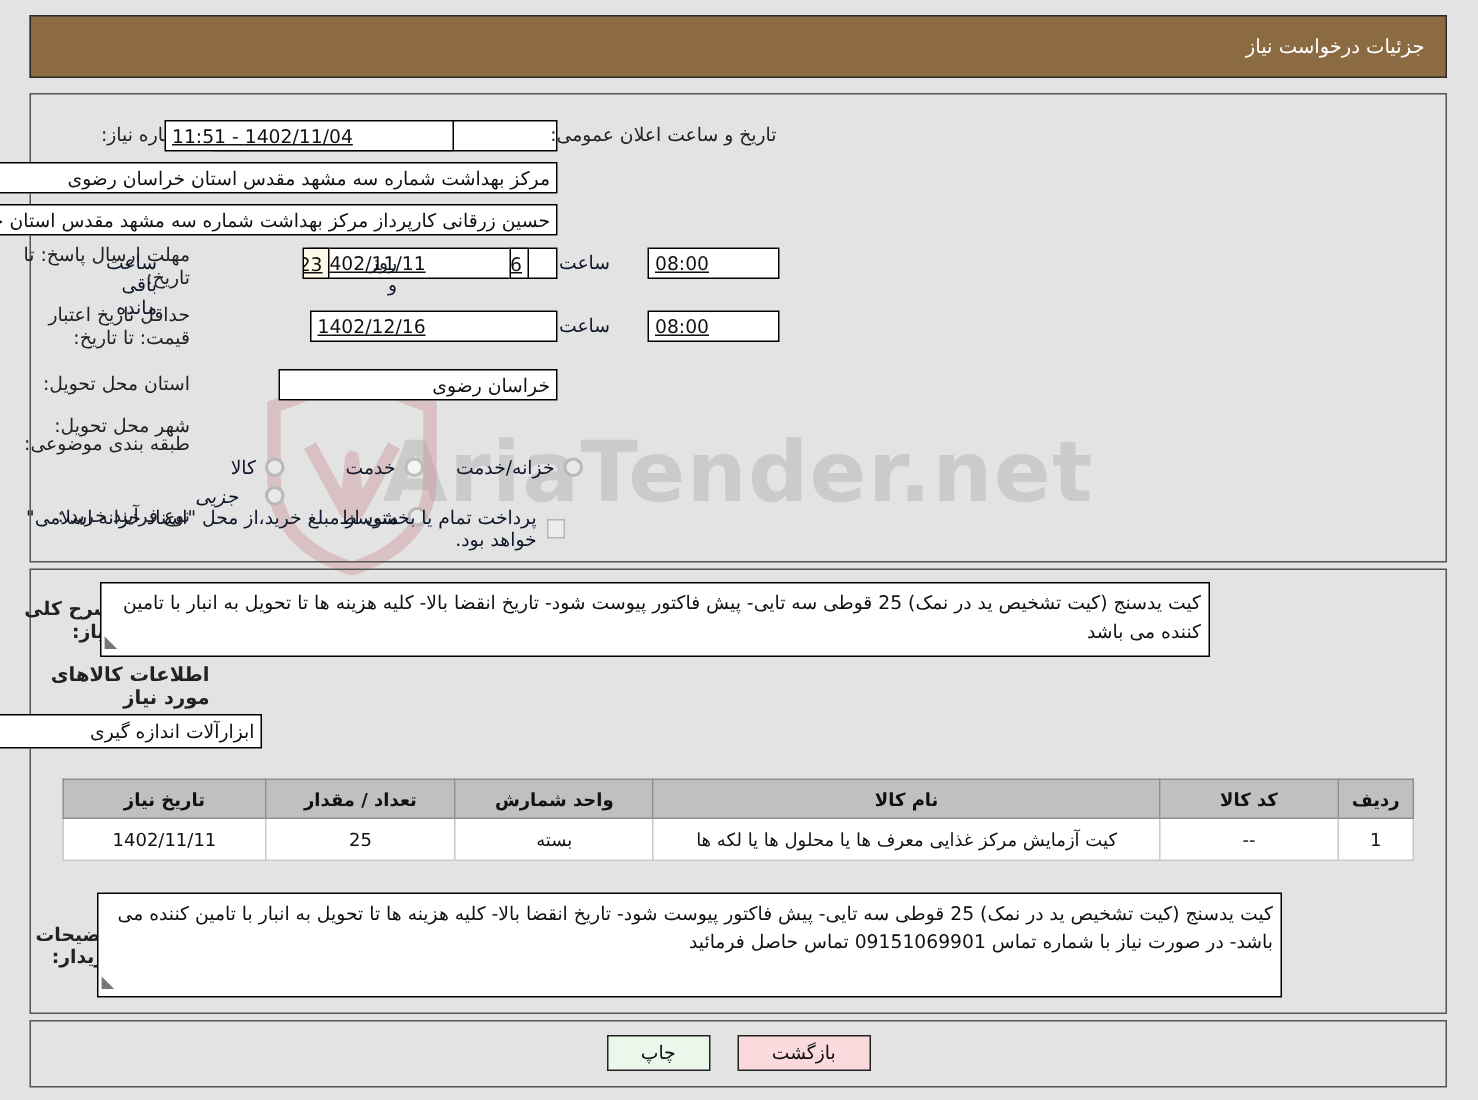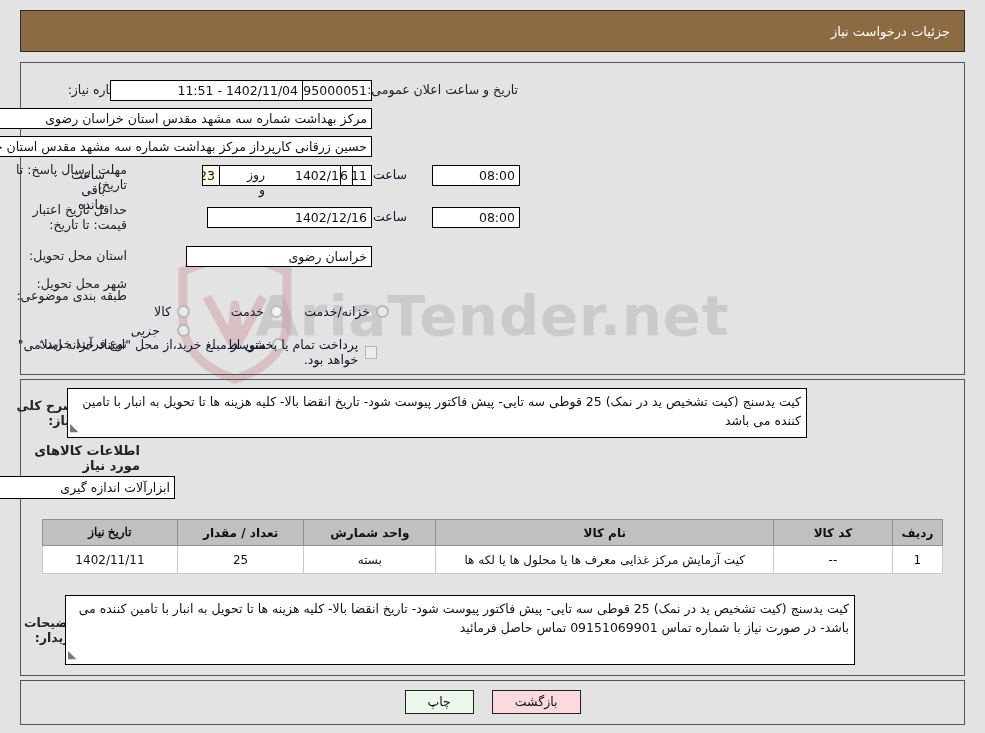--- a/index.html
+++ b/index.html
@@ -102,21 +102,21 @@
     background: #ffffff;
     font-size: 12.5px;
     color: #111;
     box-sizing: border-box;
     height: 21px;
     line-height: 19px;
     padding: 0 4px;
     white-space: nowrap;
     overflow: hidden;
   }
-  .fld-center { text-align: right; }
+  .fld-center { text-align: left; text-decoration: underline; }
   .fld-right  { text-align: right; }
   .fld-ivory  { background: #fdfbe8; }
 
   .smalltxt { font-size: 12.5px; color: #0f172a; }
 
   
   .radio {
     display: inline-block;
     width: 13px;
     height: 13px;
@@ -193,21 +193,21 @@
     color: #111;
     height: 27px;
     text-align: center;
     padding: 0 4px;
   }
   .col-radif { width: 42px; }
   .col-code  { width: 118px; }
   .col-name  { width: 355px; }
   .col-unit  { width: 130px; }
   .col-qty   { width: 125px; }
-  .col-date  { width: 131px; font-family: Liberation Serif, serif; }
+  .col-date  { width: 131px; }
 
   
   .btnbar {
     position: absolute;
     left: 0; right: 0;
     top: 690px;
     display: flex;
     justify-content: center;
     gap: 18px;
     z-index: 5;

